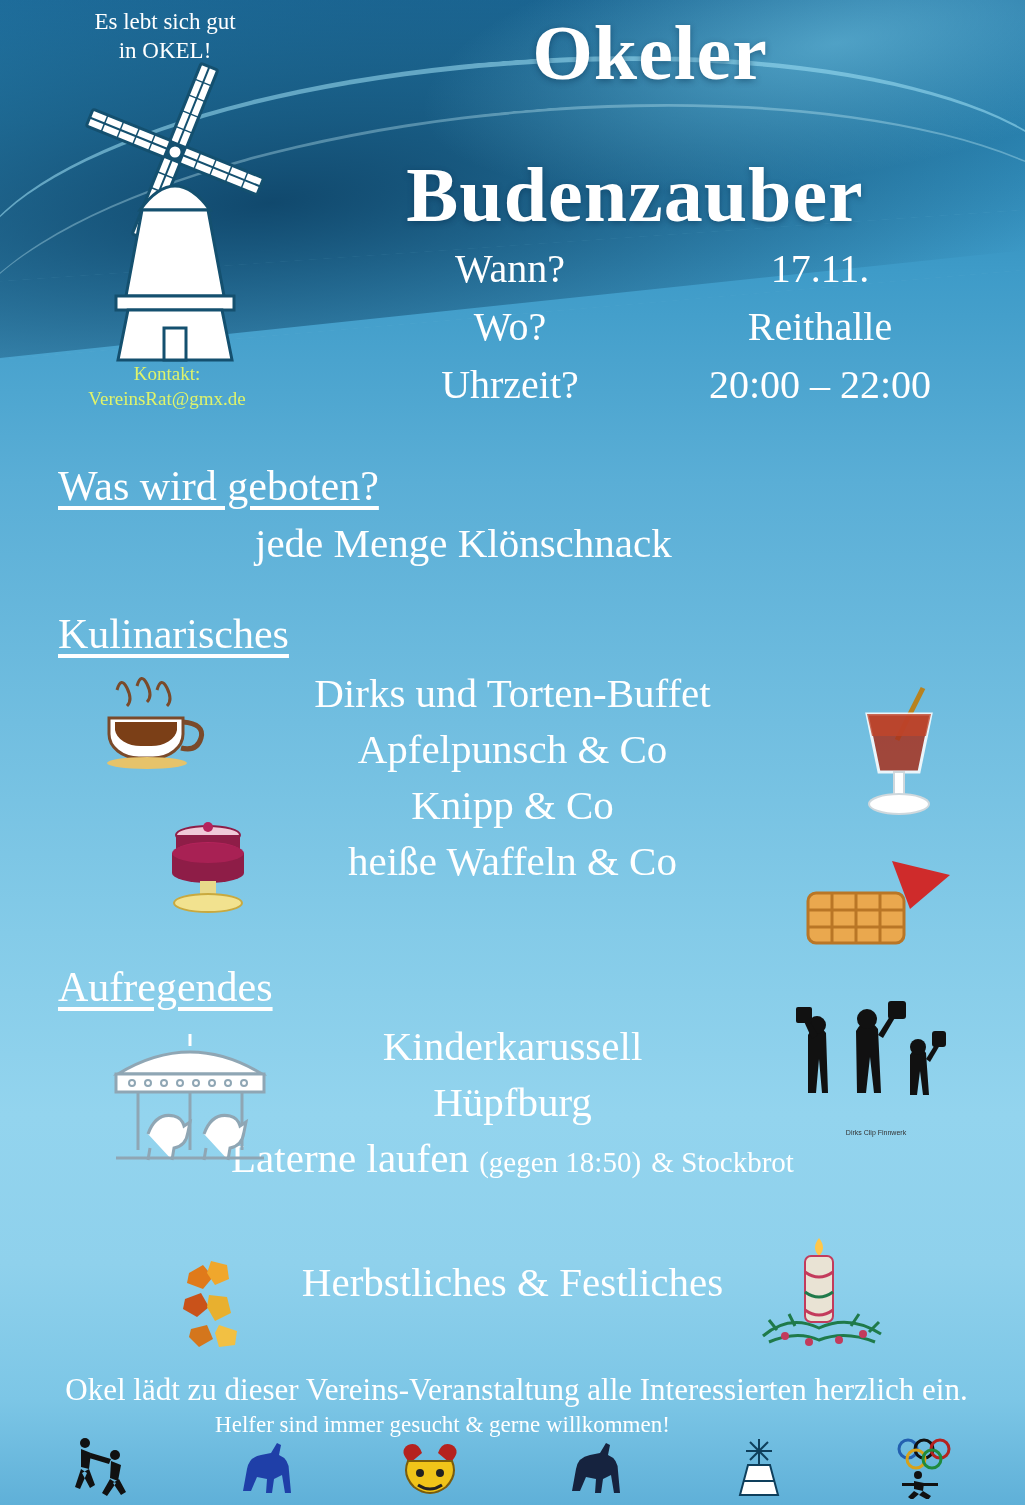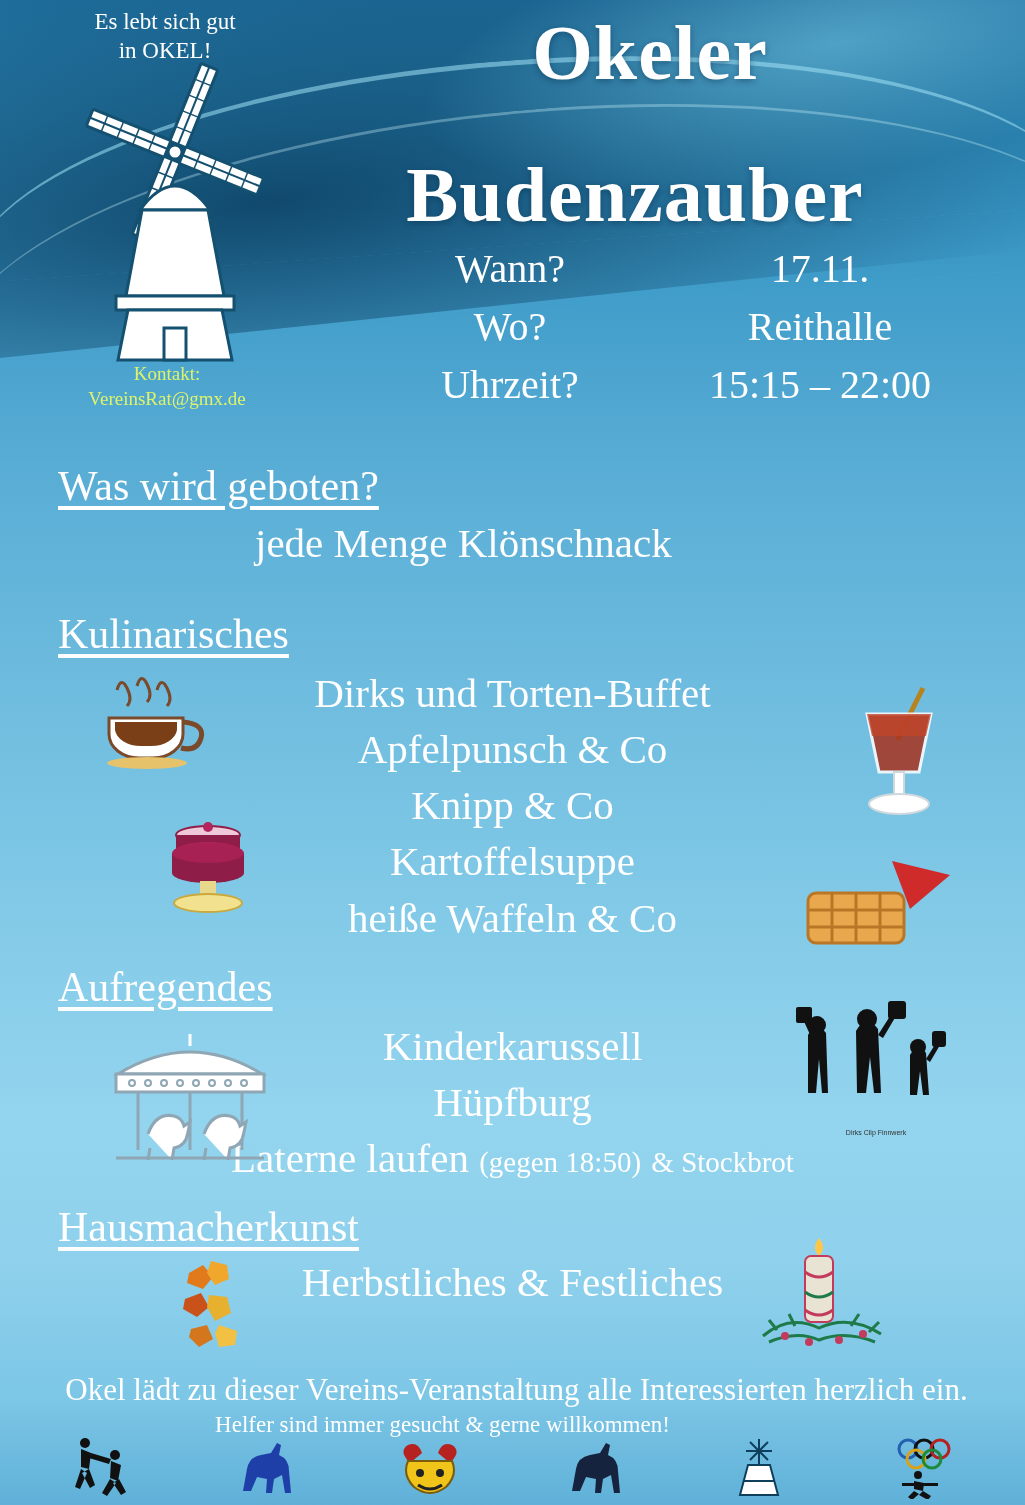--- a/index.html
+++ b/index.html
@@ -282,33 +282,32 @@
     <div class="facts-row">
       <div class="facts-q">Wann?</div>
       <div class="facts-a">17.11.</div>
     </div>
     <div class="facts-row">
       <div class="facts-q">Wo?</div>
       <div class="facts-a">Reithalle</div>
     </div>
     <div class="facts-row">
       <div class="facts-q">Uhrzeit?</div>
-      <div class="facts-a">15:15 – 22:00</div>
+      <div class="facts-a">20:00 – 22:00</div>
     </div>
   </div>
 
   <div class="sec-head h-geboten">Was wird geboten?</div>
   <div class="line geboten-line">jede Menge Klönschnack</div>
 
   <div class="sec-head h-kulin">Kulinarisches</div>
   <div class="kulin-list">
     <div>Dirks und Torten-Buffet</div>
     <div>Apfelpunsch &amp; Co</div>
     <div>Knipp &amp; Co</div>
-    <div>Kartoffelsuppe</div>
     <div>heiße Waffeln &amp; Co</div>
   </div>
 
   <div class="art art-coffee">
     <svg viewBox="0 0 120 110" width="120" height="110">
       <g fill="none" stroke="#6b3a1f" stroke-width="3">
         <path d="M22,30 q4,-14 10,-2 q6,12 0,18" stroke="#7a4a2a"></path>
         <path d="M42,26 q4,-14 10,-2 q6,12 0,18" stroke="#7a4a2a"></path>
         <path d="M62,30 q4,-14 10,-2 q6,12 0,18" stroke="#7a4a2a"></path>
       </g>
@@ -407,21 +406,20 @@
         <rect x="98" y="6" width="18" height="18" rx="3"></rect>
         <path d="M120,60 q8,-14 16,-2 l3,42 h-6 l-3,-24 l-3,24 h-7 z"></path>
         <circle cx="128" cy="52" r="8"></circle>
         <path d="M136,64 l10,-16 l4,2 l-10,17z"></path>
         <rect x="142" y="36" width="14" height="16" rx="3"></rect>
       </g>
       <text x="86" y="140" font-size="7" fill="#333333" text-anchor="middle" font-family="Liberation Sans, sans-serif">Dirks Clip Finnwerk</text>
     </svg>
   </div>
 
-  <div class="sec-head h-hausm">Hausmacherkunst</div>
   <div class="hausm-line">Herbstliches &amp; Festliches</div>
 
   <div class="art art-leaves">
     <svg viewBox="0 0 105 100" width="105" height="100">
       <g>
         <path d="M14,18 l14,-8 l10,12 l-10,12 l-16,-6z" fill="#e07a1a"></path>
         <path d="M36,6 l16,4 l2,14 l-14,6 l-8,-12z" fill="#f0a72c"></path>
         <path d="M10,44 l16,-6 l8,14 l-12,10 l-14,-8z" fill="#c9521a"></path>
         <path d="M34,40 l18,2 l4,16 l-16,8 l-8,-14z" fill="#e8b02f"></path>
         <path d="M16,74 l16,-4 l6,14 l-14,8 l-10,-10z" fill="#d4761c"></path>

